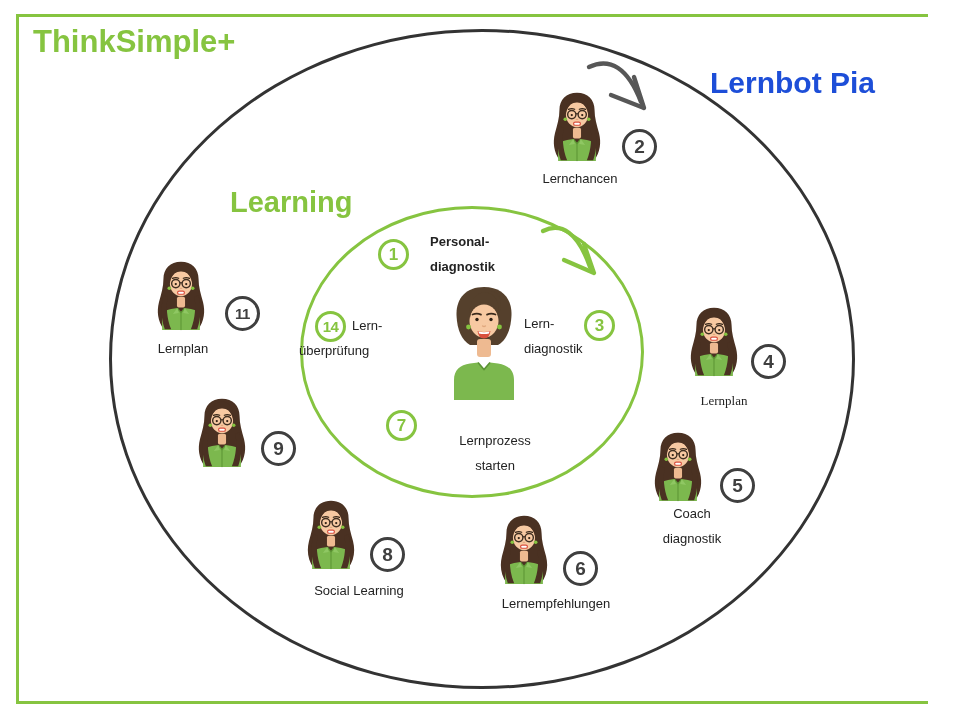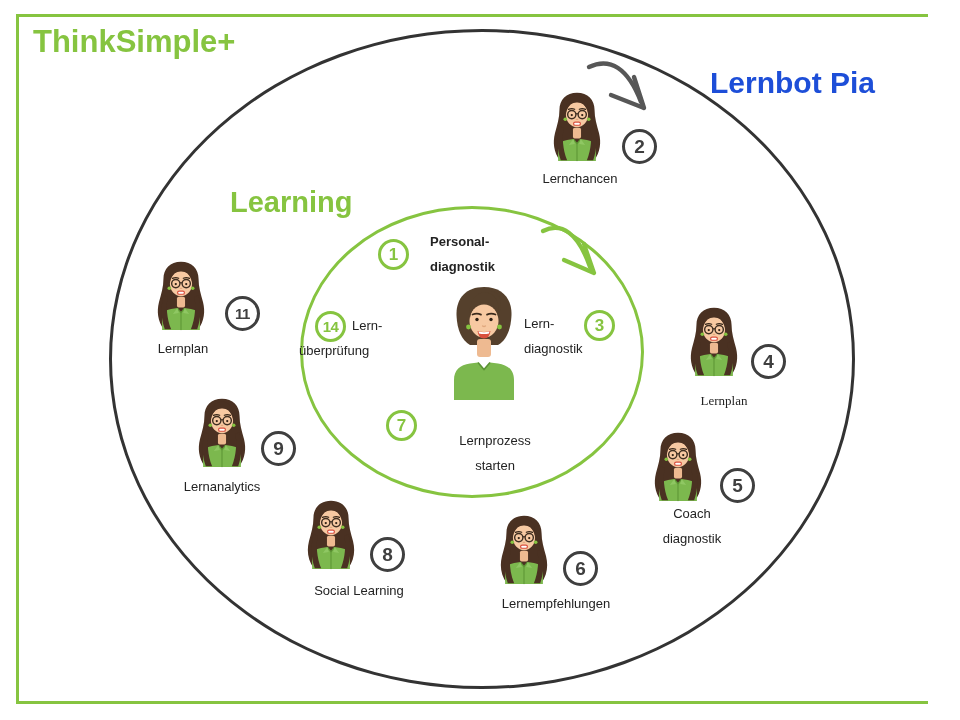--- a/index.html
+++ b/index.html
@@ -197,23 +197,20 @@
     </svg>
   <div class="badge outer b8">8</div>
   <div class="lbl center l8">
     <span>Social Learning</span>
   </div>
 
   <svg class="avatar a9" width="54" height="72">
       <use href="#av-outer"></use>
     </svg>
   <div class="badge outer b9">9</div>
-  <div class="lbl center l9">
-    <span>Lernanalytics</span>
-  </div>
 
   <svg class="avatar a11" width="54" height="72">
       <use href="#av-outer"></use>
     </svg>
   <div class="badge outer two b11">11</div>
   <div class="lbl center l11">
     <span>Lernplan</span>
   </div>
 
 </div>

